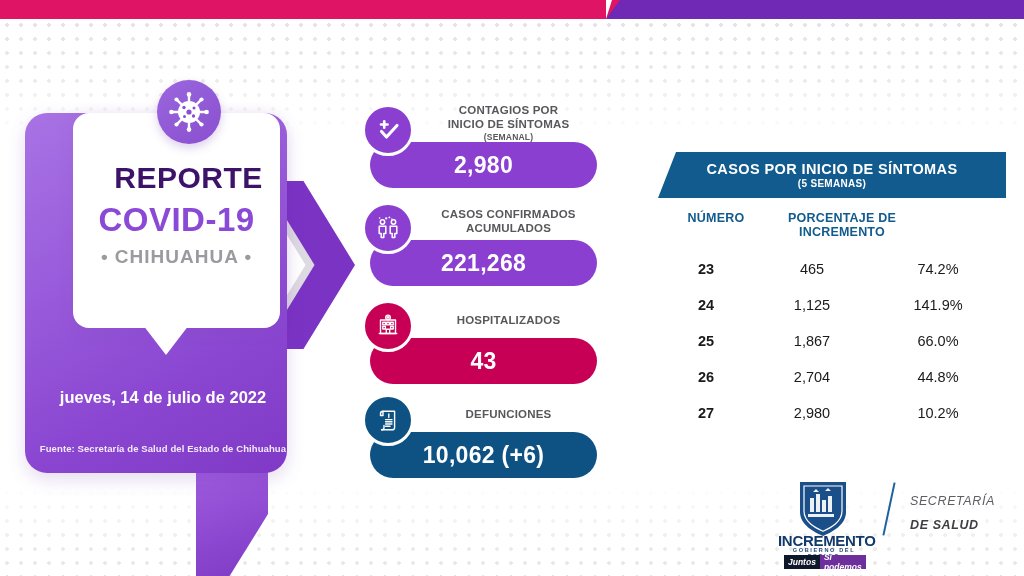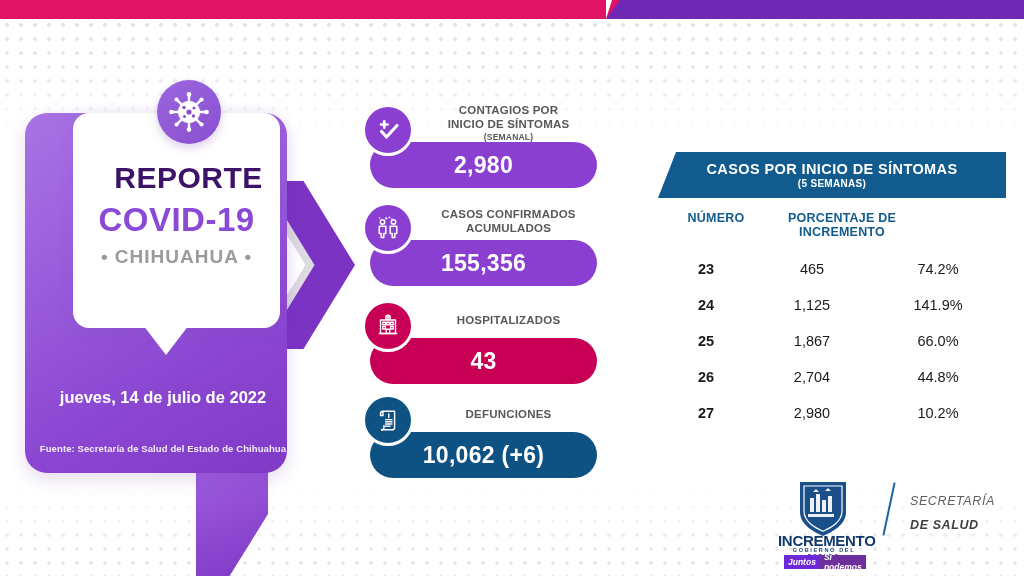--- a/index.html
+++ b/index.html
@@ -179,21 +179,21 @@
     position:absolute;left:0;top:54px;width:92px;text-align:center;
     font-size:15px;font-weight:bold;color:#12396b;letter-spacing:-.3px;
   }
   .logo-gob{
     position:absolute;left:0;top:69px;width:92px;text-align:center;
     font-size:5.6px;font-weight:bold;color:#2a4e78;letter-spacing:1.6px;
   }
   .logo-tag{
     position:absolute;left:6px;top:77px;width:82px;height:14px;display:flex;
   }
-  .tag-a{background:#6d28d9;color:#fff;font-size:8.5px;font-weight:bold;font-style:italic;
+  .tag-a{background:#0f172a;color:#fff;font-size:8.5px;font-weight:bold;font-style:italic;
     padding:0 4px;display:flex;align-items:center;}
   .tag-b{background:#6d2f9c;color:#fff;font-size:8.5px;font-weight:bold;font-style:italic;
     padding:0 4px;display:flex;align-items:center;flex:1;}
   .divider{position:absolute;left:110px;top:4px;width:2px;height:54px;background:#1a63a0;
     transform:rotate(12deg);}
   .sec-1{position:absolute;left:132px;top:16px;font-size:12.5px;font-style:italic;
     color:#5d5d62;letter-spacing:.6px;}
   .sec-2{position:absolute;left:132px;top:40px;font-size:12.5px;font-weight:bold;font-style:italic;
     color:#3f3f44;letter-spacing:.6px;}
 </style>
@@ -299,21 +299,21 @@
             <circle cx="16.4" cy="4.4" r="0.9"></circle>
             <circle cx="18.9" cy="5.9" r="0.75"></circle>
             <circle cx="6.6" cy="5.0" r="0.8"></circle>
           </g>
         </svg>
       </div>
       <div class="label">
         <span>CASOS CONFIRMADOS</span><br>
         <span>ACUMULADOS</span>
       </div>
-      <div class="value">155,356</div>
+      <div class="value">221,268</div>
     </div>
 
     <div class="card card-3 c-crimson">
       <div class="pill"></div>
       <div class="badge">
         <svg width="30" height="30" viewBox="0 0 30 30" aria-hidden="true">
           <g fill="none" stroke="#fff" stroke-width="1.4" stroke-linejoin="round">
             <rect x="7.5" y="9" width="15" height="13.5"></rect>
             <circle cx="15" cy="6.4" r="2.3"></circle>
             <line x1="15" y1="5.0" x2="15" y2="7.8"></line>

